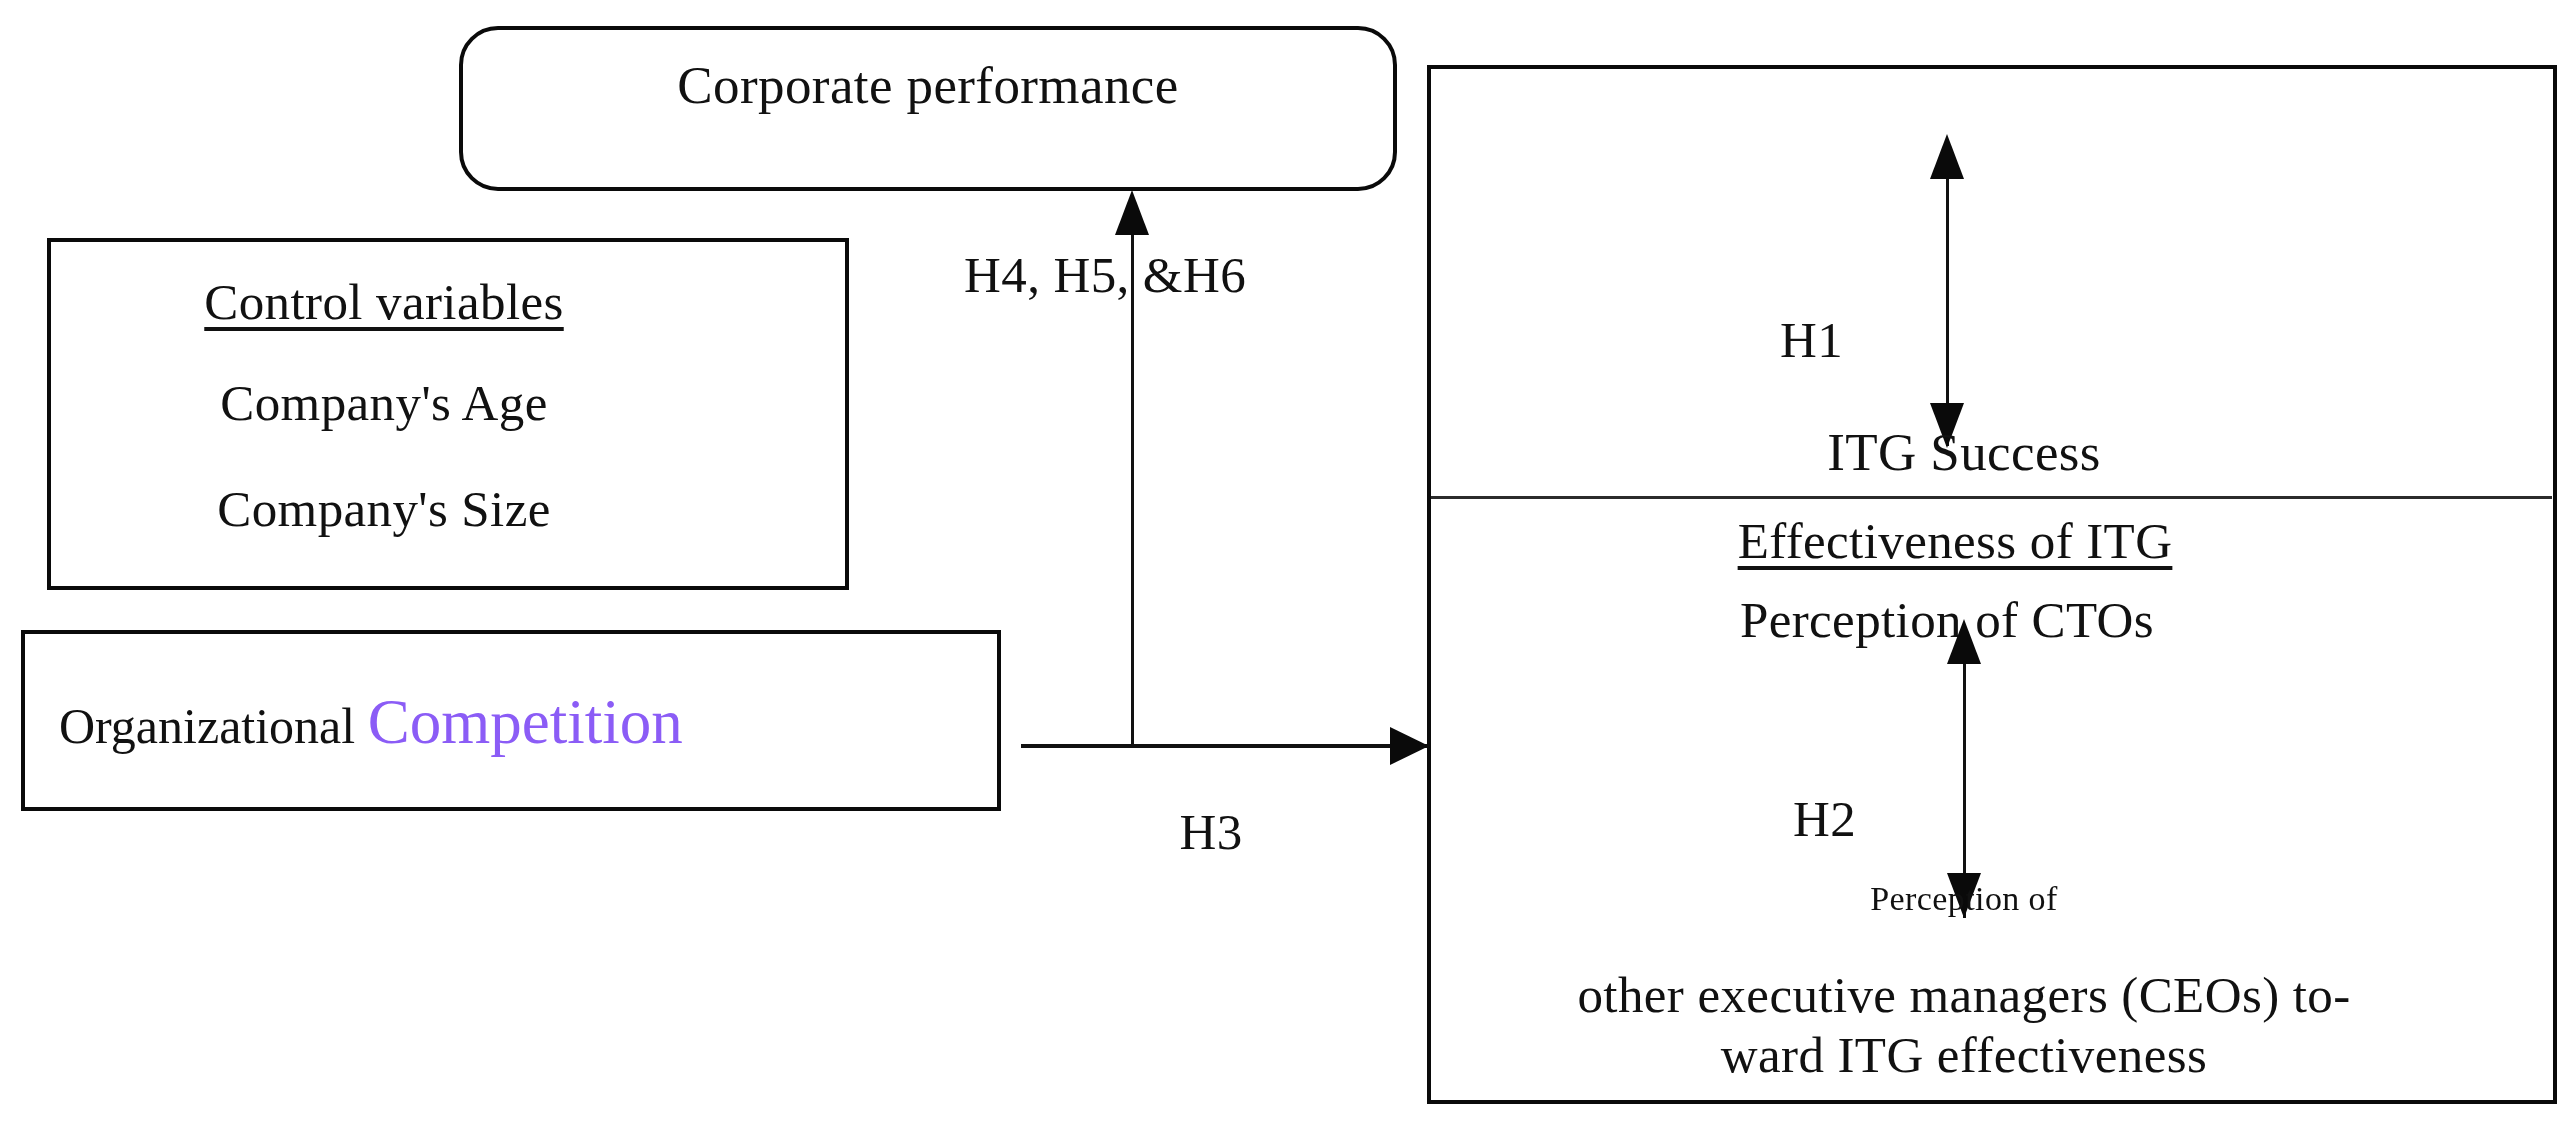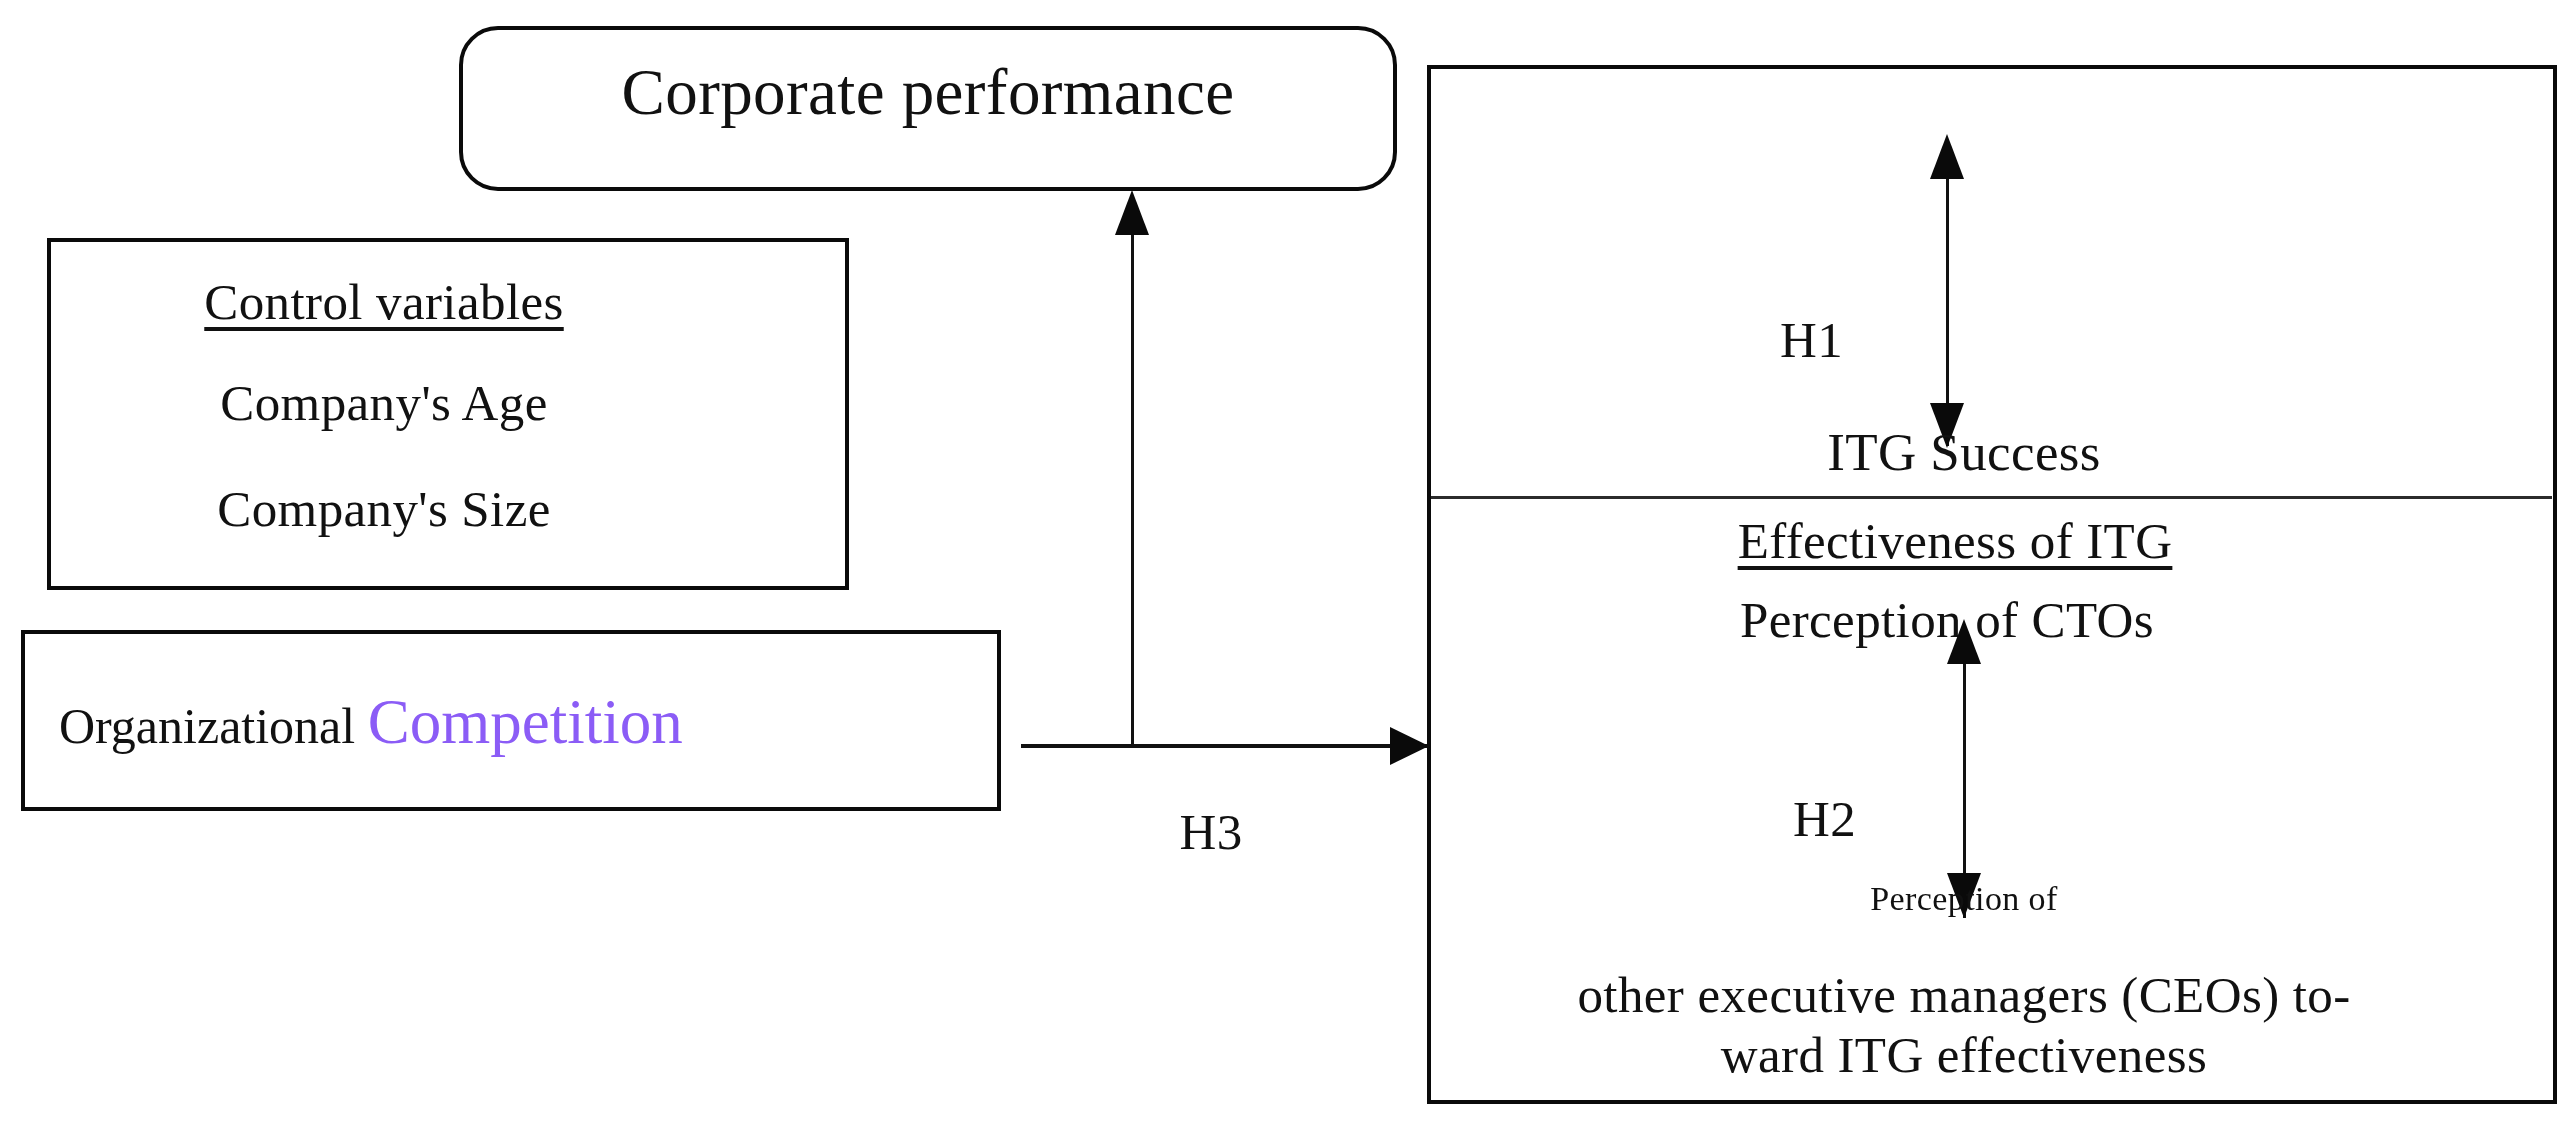--- a/index.html
+++ b/index.html
@@ -79,34 +79,35 @@
     border-bottom: 19px solid transparent;
     border-left: 39px solid #0a0a0a;
   }
 </style>
 </head>
 <body>
 
 <div id="canvas">
 
   <div class="box box-rounded" style="left:459px; top:26px; width:938px; height:165px;"></div>
-  <div class="txt ctr" style="left:928px; top:58px; font-size:65px;">Corporate performance</div>
+  <div class="txt ctr" style="left:928px; top:58px; font-size:53px;">Corporate performance</div>
 
   <div class="box" style="left:47px; top:238px; width:802px; height:352px;"></div>
   <div class="txt ctr u" style="left:384px; top:276px; font-size:51px;text-align:right;">Control variables</div>
   <div class="txt ctr" style="left:384px; top:483px; font-size:51px;">Company's Size</div>
   <div class="txt ctr" style="left:384px; top:377px; font-size:51px;">Company's Age</div>
 
   <div class="box" style="left:21.4px; top:630px; width:980px; height:181px;"></div>
   <div style="position:absolute; left:51px; top:686px; white-space:nowrap;">
     <span class="lbl-a" style="font-size:50px; color:#111;margin-left:8px;">Organizational</span><span style="font-size:50px;">&nbsp;</span><span style="font-size:63px; color:#8b5cf6;">Competition</span>
   </div>
 
   <div class="line-v" style="left:1131px; top:225px; height:522px;"></div>
   <div class="arrow arrow-up" style="left:1115px; top:190px;"></div>
+  <div class="txt" style="left:964px; top:249px; font-size:51px;">H4, H5, &amp;H6</div>
 
   <div class="line-h" style="left:1021px; top:744px; width:413px;"></div>
   <div class="arrow arrow-right" style="left:1390px; top:727px;"></div>
   <div class="txt ctr" style="left:1211px; top:806px; font-size:51px;">H3</div>
 
   <div class="box" style="left:1427px; top:65px; width:1130px; height:1039px;"></div>
 
   <div class="divider" style="left:1431px; top:496px; width:1121px;"></div>
 
 

